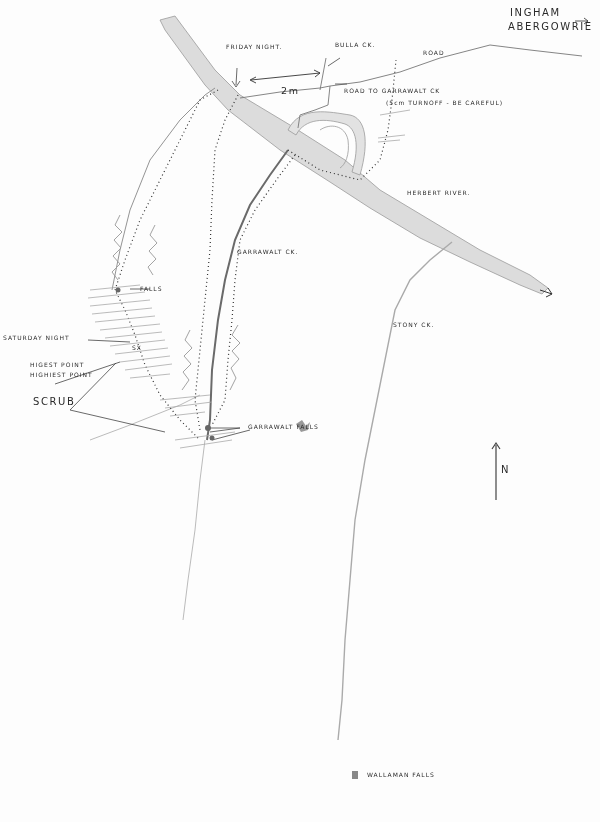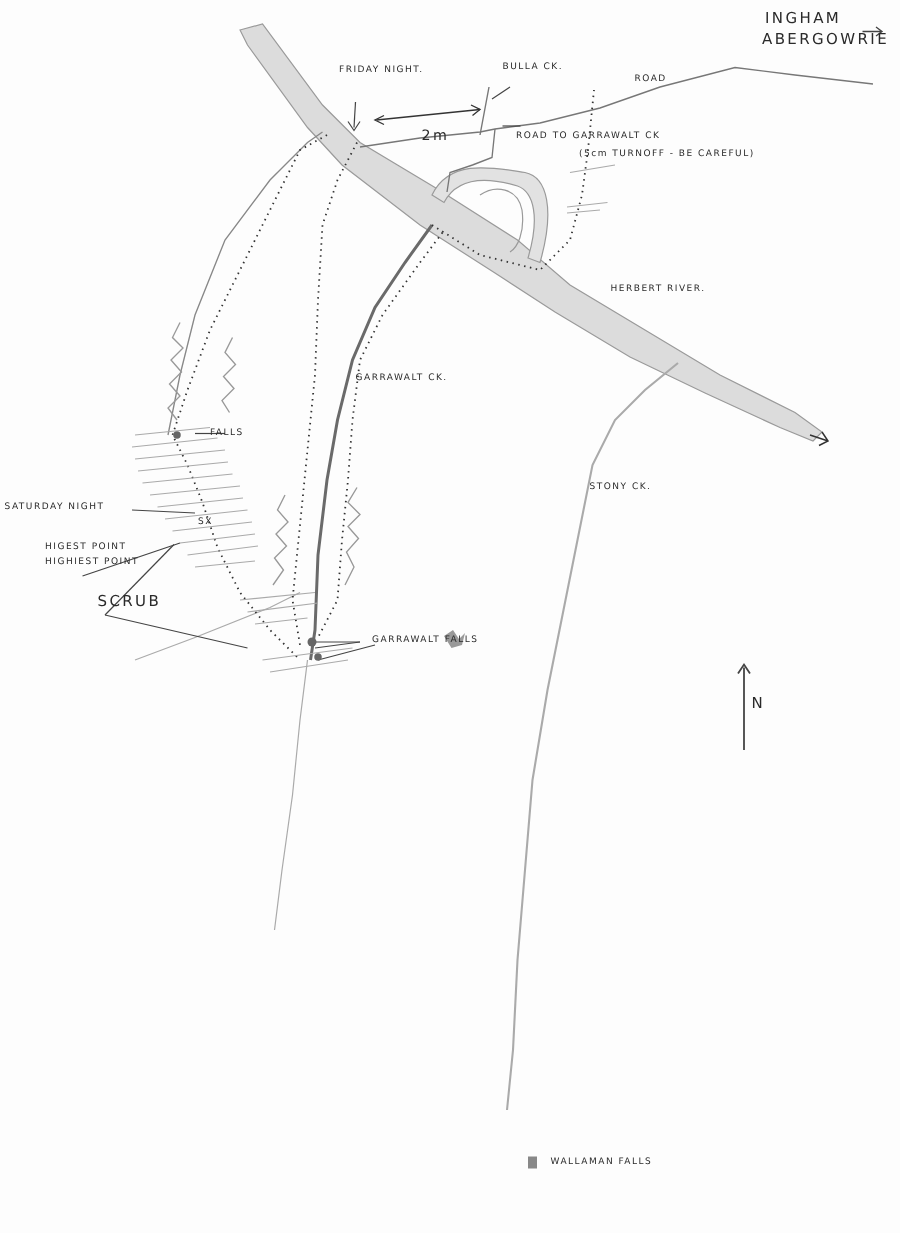--- a/index.html
+++ b/index.html
@@ -124,18 +124,18 @@
   <div class="lbl md" style="left:281px;top:86px;">2m</div>
   <div class="lbl sm" style="left:344px;top:88px;">ROAD TO GARRAWALT CK</div>
   <div class="lbl sm" style="left:386px;top:100px;">(5cm TURNOFF - BE CAREFUL)</div>
   <div class="lbl sm" style="left:407px;top:190px;">HERBERT RIVER.</div>
   <div class="lbl sm" style="left:237px;top:249px;">GARRAWALT CK.</div>
   <div class="lbl sm" style="left:140px;top:286px;">FALLS</div>
   <div class="lbl sm" style="left:3px;top:335px;">SATURDAY NIGHT</div>
   <div class="lbl sm" style="left:132px;top:345px;">SX</div>
   <div class="lbl sm" style="left:30px;top:362px;">HIGEST POINT</div>
   <div class="lbl sm" style="left:30px;top:372px;">HIGHIEST POINT</div>
-  <div class="lbl" style="left:33px;top:397px;margin-left:32px;">SCRUB</div>
+  <div class="lbl" style="left:33px;top:397px;">SCRUB</div>
   <div class="lbl sm" style="left:248px;top:424px;">GARRAWALT FALLS</div>
   <div class="lbl sm" style="left:393px;top:322px;">STONY CK.</div>
   <div class="lbl" style="left:501px;top:465px;">N</div>
   <div class="lbl sm" style="left:367px;top:772px;">WALLAMAN FALLS</div>
 </div>
 
 </body></html>

